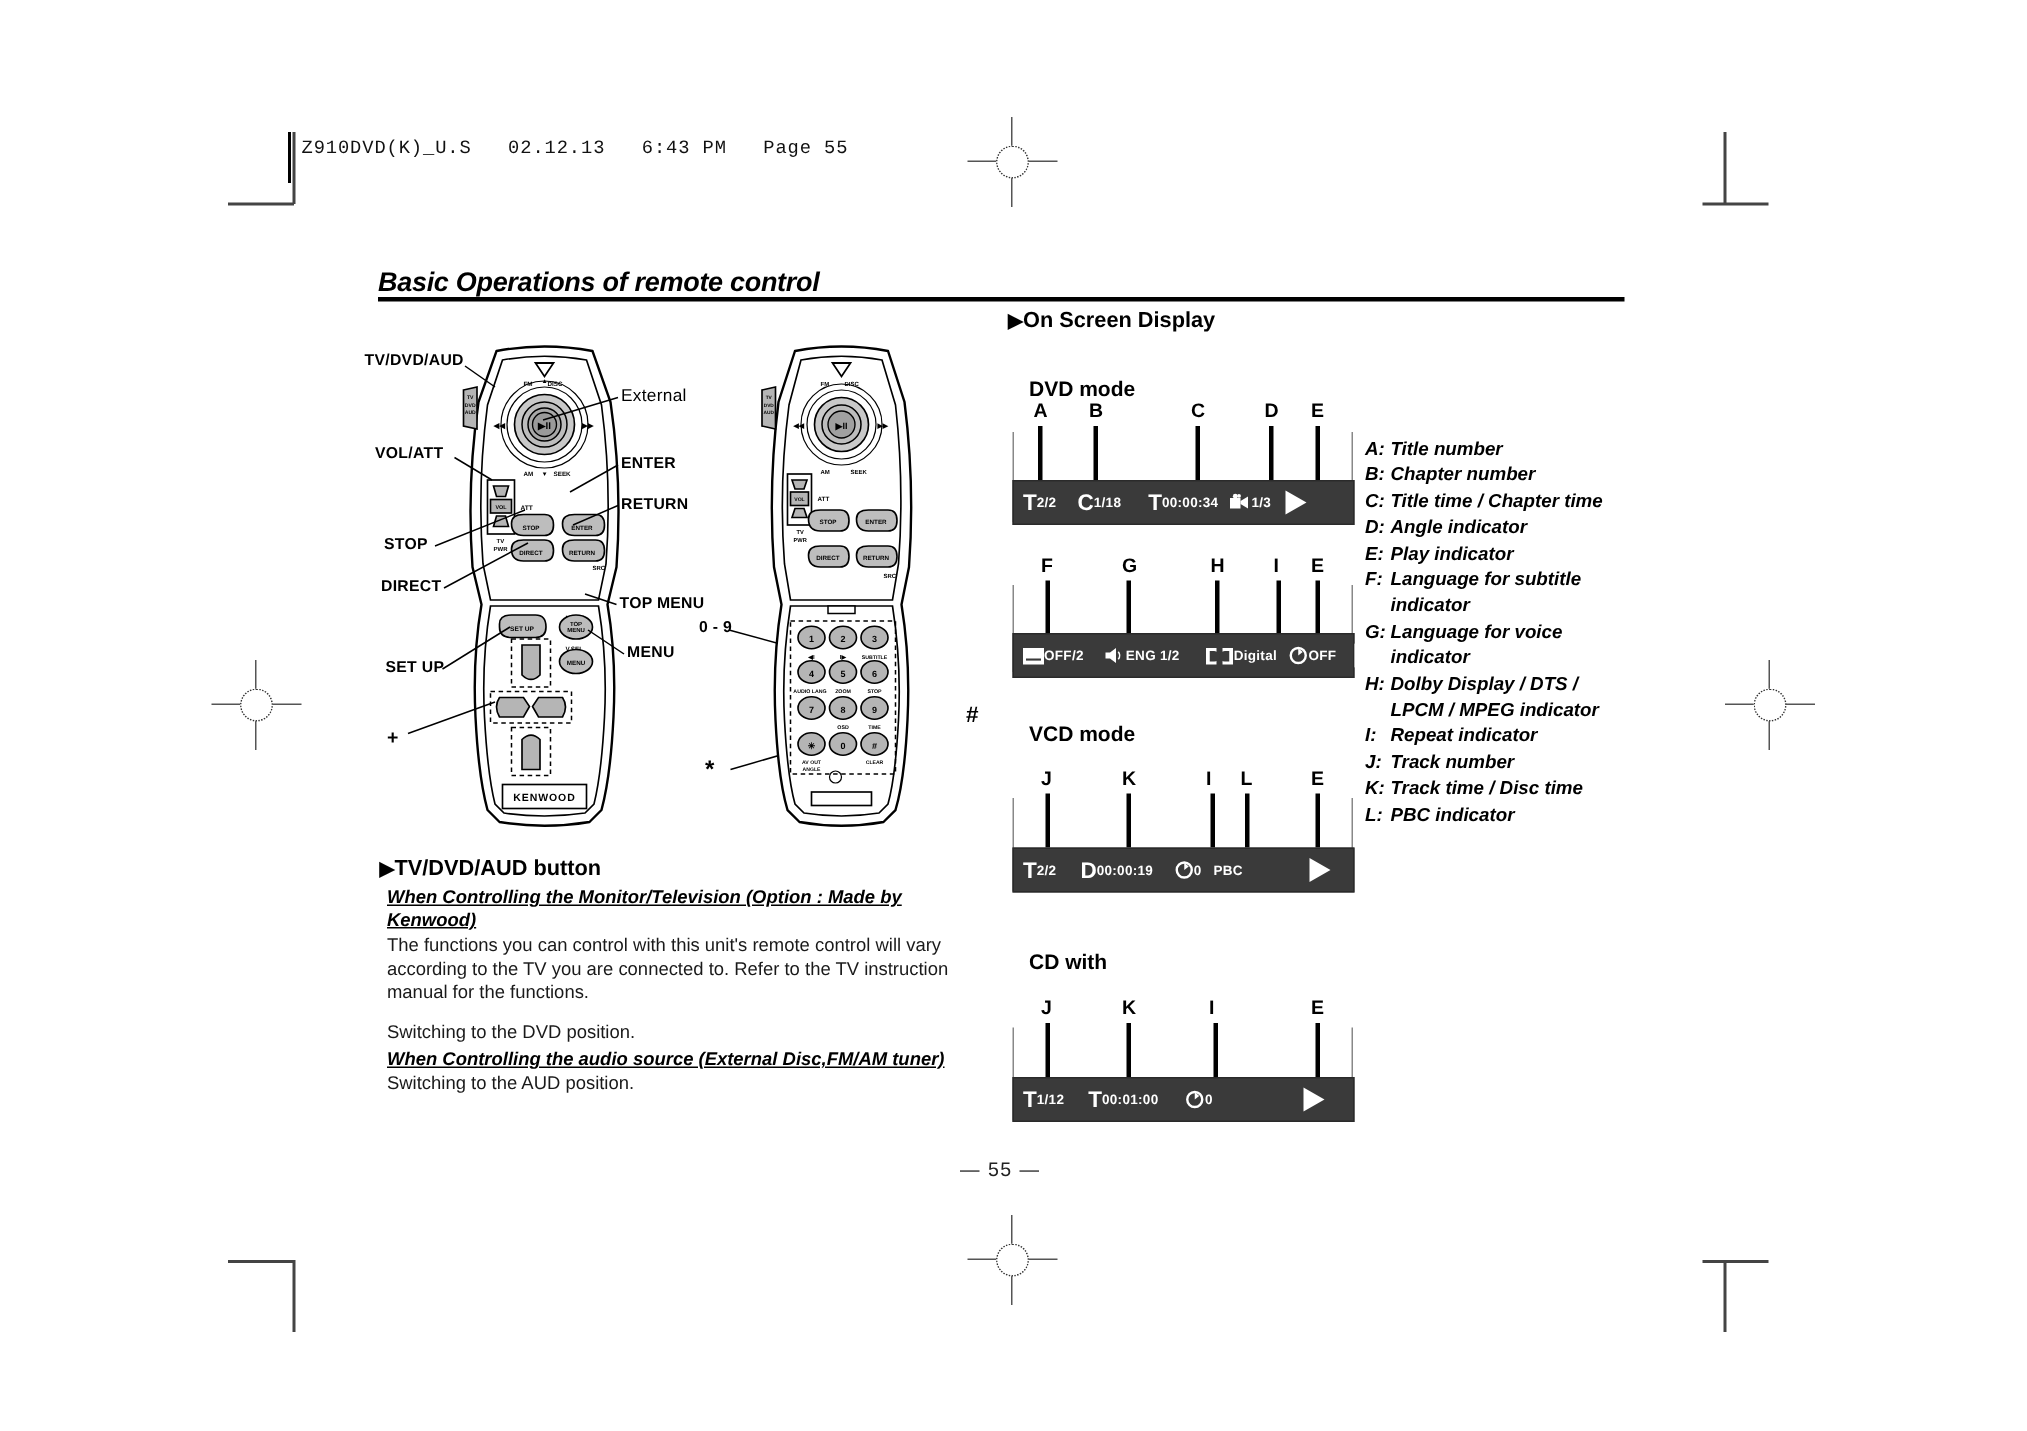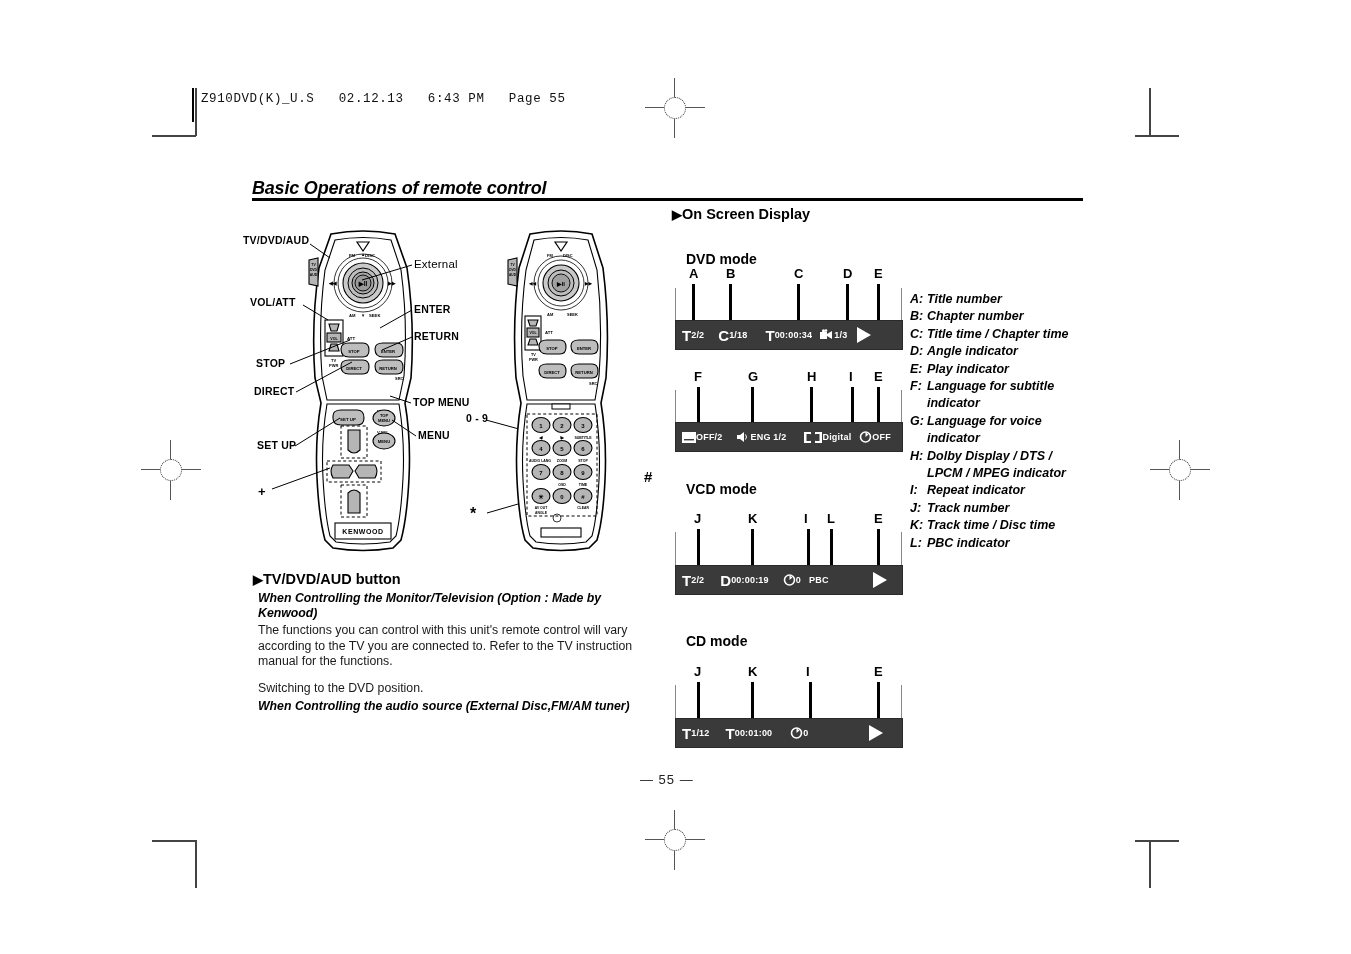--- a/index.html
+++ b/index.html
@@ -35,21 +35,21 @@
   .kbtn-d{fill:#bdbdbd;stroke:#000;stroke-width:1.1;}
   .body-o{fill:#fff;stroke:#000;stroke-width:1.6;}
   .body-i{fill:none;stroke:#000;stroke-width:1.1;}
   .thin{fill:none;stroke:#000;stroke-width:.8;}
   .dash{fill:none;stroke:#000;stroke-width:1;stroke-dasharray:3 2.4;}
   .mt{font-family:"Liberation Sans",sans-serif;font-weight:bold;fill:#000;}
 
   
   .arrowhead{font-size:13px;}
   .h3{position:absolute;font-size:14.5px;font-weight:bold;white-space:nowrap;}
-  .bold-it{font-weight:bold;font-style:italic;font-size:12.3px;line-height:15px;}
+  .bold-it{font-weight:bold;font-style:italic;font-size:12.3px;line-height:15px;text-decoration:underline;}
   .plain{font-size:12.3px;line-height:15.5px;color:#1a1a1a;}
 
   
   .osd-head{position:absolute;font-size:14.5px;font-weight:bold;}
   .mode-head{position:absolute;font-size:14px;font-weight:bold;}
   .osdbar{position:absolute;background:#3a3a3a;border:1px solid #2a2a2a;
           display:flex;align-items:center;}
   .osdbar .inner{display:flex;align-items:center;width:100%;height:100%;
                  padding-left:6px;box-sizing:border-box;}
   .osd-item{display:flex;align-items:center;color:#fff;white-space:nowrap;}
@@ -317,20 +317,21 @@
 
 <div class="h3" style="left:253px;top:571px;">
   <span class="arrowhead">▶</span><span>TV/DVD/AUD button</span>
 </div>
 
 <div style="position:absolute;left:258px;top:591px;width:392px;">
   <div class="bold-it">When Controlling the Monitor/Television (Option : Made by Kenwood)</div>
   <div class="plain" style="margin-top:2px;">The functions you can control with this unit's remote control will vary according to the TV you are connected to. Refer to the TV instruction manual for the functions.</div>
   <div class="plain" style="margin-top:11px;">Switching to the DVD position.</div>
   <div class="bold-it" style="margin-top:3px;">When Controlling the audio source (External Disc,FM/AM tuner)</div>
+  <div class="plain" style="margin-top:1px;">Switching to the AUD position.</div>
 </div>
 
 <div class="osd-head" style="left:672px;top:206px;">
   <span class="arrowhead">▶</span><span>On Screen Display</span>
 </div>
 
 <div class="mode-head" style="left:686px;top:238px;margin-top:13px;">DVD mode</div>
 
 <div class="cl" style="left:689px;top:266px;">A</div>
 <div class="cl" style="left:726px;top:266px;">B</div>
@@ -464,21 +465,21 @@
     </span>
     <span class="spacer" style="width:8px;"></span>
     <span class="osd-item">
       <span class="sml">PBC</span>
     </span>
     <span class="spacer" style="width:44px;"></span>
     <span class="play-tri"></span>
   </div>
 </div>
 
-<div class="mode-head" style="left:686px;top:633px;">CD mode</div>
+<div class="mode-head" style="left:686px;top:633px;">CD with</div>
 <div class="cl" style="left:694px;top:664px;">J</div>
 <div class="cl" style="left:748px;top:664px;">K</div>
 <div class="cl" style="left:806px;top:664px;">I</div>
 <div class="cl" style="left:874px;top:664px;">E</div>
 <div class="vbar" style="left:697px;top:682px;height:36px;"></div>
 <div class="vbar" style="left:751px;top:682px;height:36px;"></div>
 <div class="vbar" style="left:809px;top:682px;height:36px;"></div>
 <div class="vbar" style="left:877px;top:682px;height:36px;"></div>
 <div class="sideline" style="left:675px;top:685px;height:62px;"></div>
 <div class="sideline" style="left:901px;top:685px;height:62px;"></div>

